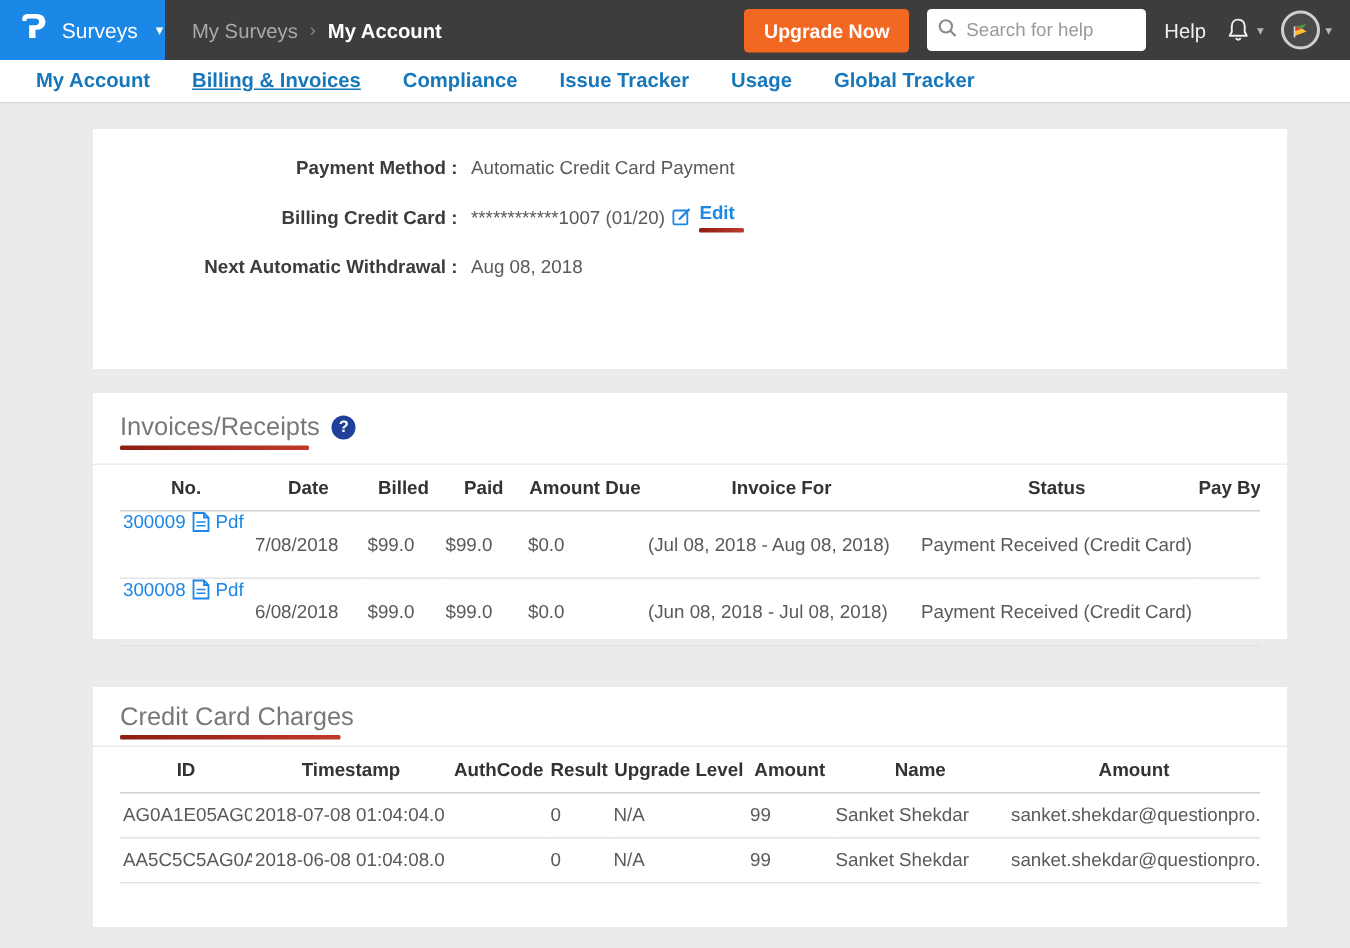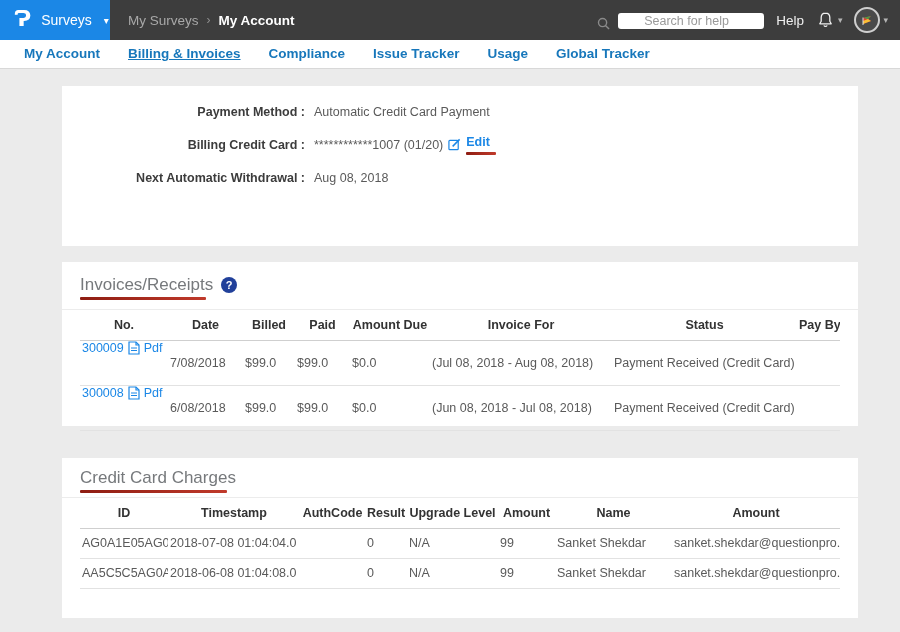--- a/index.html
+++ b/index.html
@@ -13,21 +13,21 @@
   .product-name { color:#fff; font-size:14px; }
   .caret { font-size:10px; color:#fff; margin-left:2px; }
   .breadcrumb { display:flex; align-items:center; gap:8px; margin-left:18px; font-size:13.5px; }
   .crumb-dim { color:#a8a8a8; }
   .crumb-sep { color:#8f8f8f; font-size:12px; }
   .crumb-active { color:#ffffff; font-weight:bold; }
   .topbar-right { margin-left:auto; display:flex; align-items:center; gap:12px; padding-right:12px; }
   .upgrade-btn { background:#f26822; color:#fff; font-weight:bold; font-size:13px; border:none; border-radius:3px; padding:7px 13px; cursor:pointer; }
   .search-wrap { position:relative; }
   .search-wrap svg { position:absolute; left:7px; top:6px; }
-  .search-input { width:146px; height:16px; border:none; border-radius:3px; padding:0 6px 0 26px; font-size:12.5px; color:#b91c1c; font-family:"Liberation Sans",sans-serif; outline:none;margin-left:28px; }
+  .search-input { width:146px; height:28px; border:none; border-radius:3px; padding:0 6px 0 26px; font-size:12.5px; color:#b91c1c; font-family:"Liberation Sans",sans-serif; outline:none; }
   .search-input::placeholder { color:#9a9a9a; }
   .help-label { color:#f0f0f0; font-size:13.5px; cursor:pointer; }
   .bell-wrap, .avatar-wrap { display:flex; align-items:center; gap:3px; cursor:pointer; }
   .caret-gray { color:#b5b5b5; font-size:9px; }
   .avatar { width:26px; height:26px; border-radius:50%; background:#4a4a4a; border:2px solid #cfcfcf; display:flex; align-items:center; justify-content:center; }
 
   
   .subnav { position:absolute; top:40px; left:0; width:900px; height:29px; background:#fff; border-bottom:1px solid #d8d8d8; display:flex; align-items:center; padding-left:10px; }
   .subnav .tab { color:#1777bb; font-size:13.5px; font-weight:600; padding:0 14px; height:28px; display:flex; align-items:center; cursor:pointer; white-space:nowrap; }
   .subnav .tab span { padding-bottom:1px; }
@@ -69,20 +69,21 @@
     <span class="logo-glyph">Ɂ</span>
     <span class="product-name">Surveys</span>
     <span class="caret">▾</span>
   </div>
   <div class="breadcrumb">
     <span class="crumb-dim">My Surveys</span>
     <span class="crumb-sep">›</span>
     <span class="crumb-active">My Account</span>
   </div>
   <div class="topbar-right">
+    <button class="upgrade-btn">Upgrade Now</button>
     <div class="search-wrap">
       <svg width="13" height="13" viewBox="0 0 14 14">
         <circle cx="6" cy="6" r="4.4" fill="none" stroke="#8a8a8a" stroke-width="1.5"></circle>
         <line x1="9.3" y1="9.3" x2="13" y2="13" stroke="#8a8a8a" stroke-width="1.5"></line>
       </svg>
       <input class="search-input" type="text" placeholder="Search for help" style="">
     </div>
     <span class="help-label">Help</span>
     <div class="bell-wrap">
       <svg width="19" height="20" viewBox="0 0 22 22">

